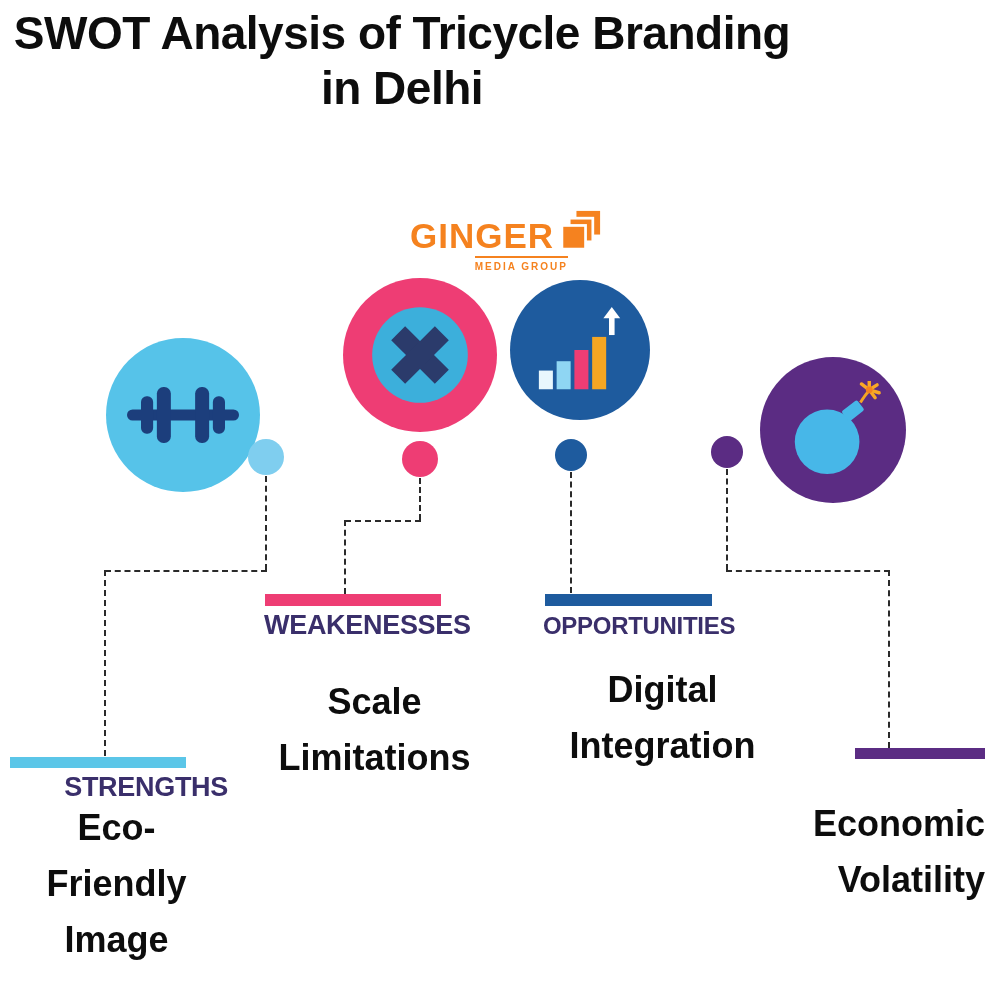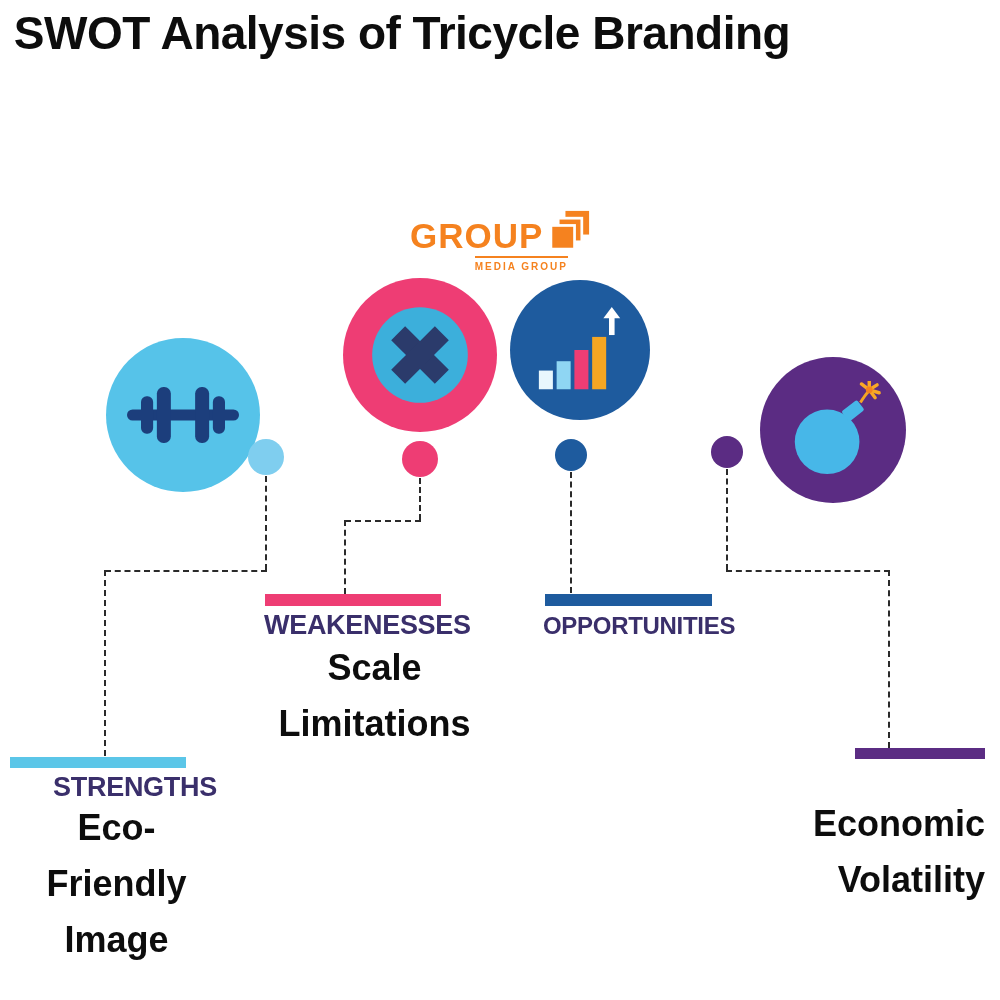--- a/index.html
+++ b/index.html
@@ -49,47 +49,48 @@
 
   
   .bar { position:absolute; }
   .b-strengths     { left:10px;  top:757px; width:176px; height:11px; background:#5BC6E8; }
   .b-weaknesses    { left:265px; top:594px; width:176px; height:12px; background:#EE3D74; }
   .b-opportunities { left:545px; top:594px; width:167px; height:12px; background:#1E5B9E; }
   .b-threats       { left:855px; top:748px; width:130px; height:11px; background:#5B2C83; }
 
   
   .label { position:absolute; font-weight:800; color:#3A2F6B; font-size:27px; letter-spacing:-0.3px; }
-  .l-strengths     { left:25px;   top:772px; width:220px; text-align:center; }
+  .l-strengths     { left:8px;   top:772px; width:220px; text-align:right; }
   .l-weaknesses    { left:264px; top:610px; width:220px; text-align:left; }
   .l-opportunities { left:543px; top:612px; width:220px; text-align:left; font-size:24px; }
   .l-threats       { left:835px; top:762px; width:150px; text-align:right; }
 
   
   .desc { position:absolute; font-weight:800; color:#0d0d0d; font-size:36px;
           line-height:1.55; white-space:pre-line; }
   .x-strengths     { left:0px;   top:800px; width:195px; text-align:center;padding-left:38px; }
-  .x-weaknesses    { left:252px; top:640px; width:245px; text-align:center; }
+  .x-weaknesses    { left:252px; top:674px; width:245px; text-align:center; }
   .x-opportunities { left:535px; top:662px; width:255px; text-align:center; }
   .x-threats       { left:770px; top:796px; width:215px; text-align:right; }
 
   svg { display:block; }
 </style>
 </head>
 <body>
 
 <div class="canvas">
 
   <div class="title">
     <div>SWOT Analysis of Tricycle Branding</div>
+    <div>in Delhi</div>
   </div>
 
   <div class="logo">
     <div class="logo-row">
-      <span class="logo-name">GROUP</span>
+      <span class="logo-name">GINGER</span>
       <span>
         <svg width="40" height="40" viewBox="0 0 44 44">
           <rect x="17" y="1" width="26" height="26" fill="#F5821F"></rect>
           <rect x="9" y="9" width="26" height="26" fill="#F5821F" stroke="#ffffff" stroke-width="3"></rect>
           <rect x="1" y="17" width="26" height="26" fill="#F5821F" stroke="#ffffff" stroke-width="3"></rect>
         </svg>
       </span>
     </div>
     <div class="logo-tagline-wrap">
       <span class="logo-tagline">MEDIA GROUP</span>
@@ -175,16 +176,18 @@
 
   <div class="label l-strengths">STRENGTHS</div>
   <div class="label l-opportunities">OPPORTUNITIES</div>
   <div class="label l-weaknesses">WEAKENESSES</div>
 
   <div class="desc x-strengths">Eco-
 Friendly
 Image</div>
   <div class="desc x-weaknesses">Scale
 Limitations</div>
+  <div class="desc x-opportunities">Digital
+Integration</div>
   <div class="desc x-threats">Economic
 Volatility</div>
 
 </div>
 
 </body></html>

